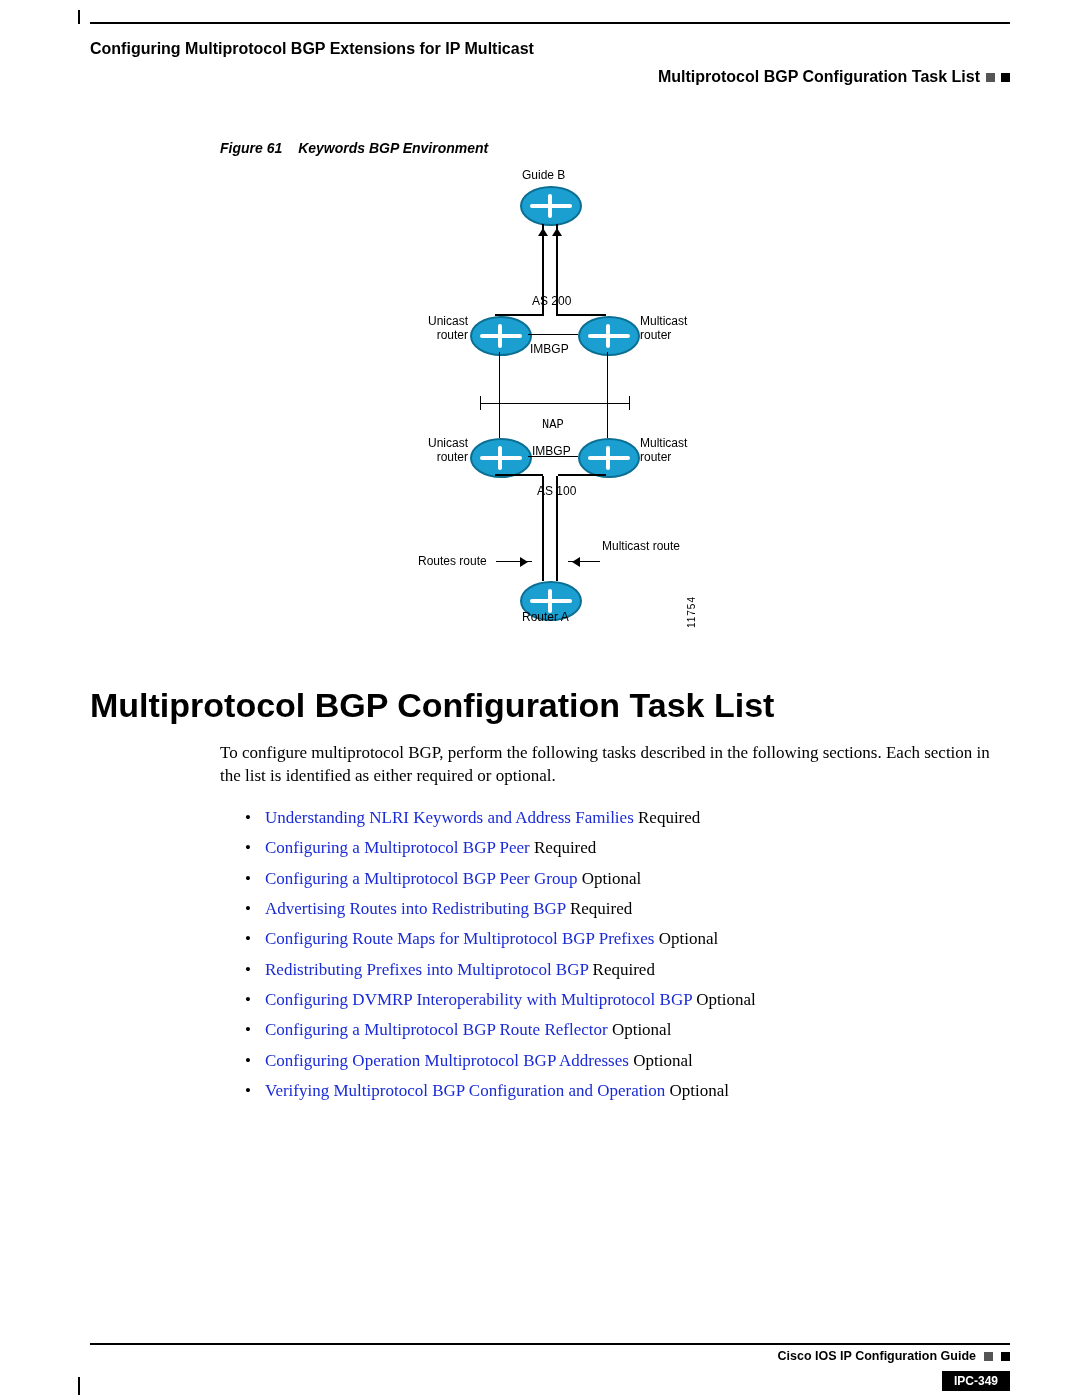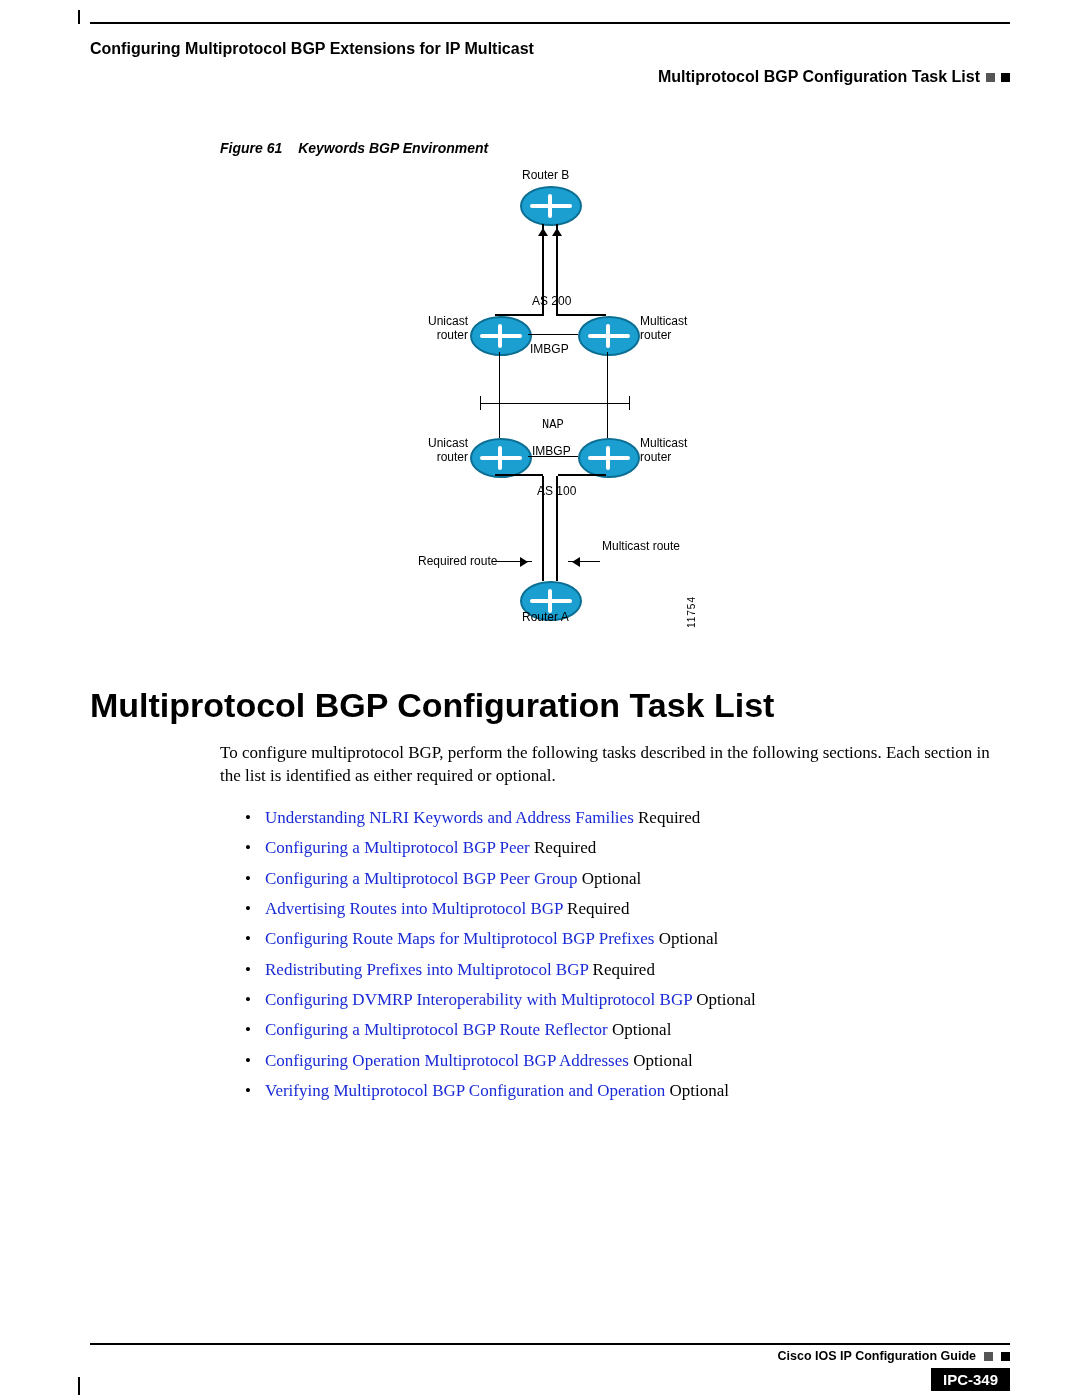--- a/index.html
+++ b/index.html
@@ -130,21 +130,21 @@
     gap: 8px;
   }
   .pagenum {
     position: absolute;
     right: 70px;
     bottom: 6px;
     background: #000;
     color: #fff;
     font-family: Helvetica, Arial, sans-serif;
     font-weight: bold;
-    font-size: 15px;
+    font-size: 12px;
     padding: 3px 12px;
   }
   .crop-bot {
     position: absolute;
     bottom: 2px;
     left: 78px;
     width: 2px;
     height: 18px;
     background: #000;
   }
@@ -191,21 +191,21 @@
   </div>
 
   <div class="figure-caption">
     <span class="num">Figure 61</span>
     <span>Keywords BGP Environment</span>
   </div>
 
   <div class="figure-area">
 
     <div class="router" style="left:230px; top:20px;"></div>
-    <div class="lbl" style="left:232px; top:2px;">Router B</div>
+    <div class="lbl" style="left:232px; top:2px;">Guide B</div>
 
     <div class="router" style="left:180px; top:150px;"></div>
     <div class="router" style="left:288px; top:150px;"></div>
     <div class="lbl" style="left:130px; top:148px; text-align:right; width:48px; white-space:pre;">Unicast
 router</div>
     <div class="lbl" style="left:350px; top:148px; white-space:pre;">Multicast
 router</div>
     <div class="lbl" style="left:242px; top:128px;">AS 200</div>
     <div class="lbl" style="left:240px; top:176px;">IMBGP</div>
 
@@ -235,37 +235,37 @@
     <div class="thin arrow-up" style="left:252px; top:58px; width:2px; height:92px;"></div>
     <div class="thin arrow-up" style="left:266px; top:58px; width:2px; height:92px;"></div>
     <div class="thin" style="left:205px; top:148px; width:48px; height:2px;"></div>
     <div class="thin" style="left:268px; top:148px; width:48px; height:2px;"></div>
 
     <div class="thin" style="left:252px; top:310px; width:2px; height:105px;"></div>
     <div class="thin" style="left:266px; top:310px; width:2px; height:105px;"></div>
     <div class="thin" style="left:205px; top:308px; width:48px; height:2px;"></div>
     <div class="thin" style="left:268px; top:308px; width:48px; height:2px;"></div>
 
-    <div class="lbl" style="left:128px; top:388px;">Required route</div>
+    <div class="lbl" style="left:128px; top:388px;">Routes route</div>
     <div class="thin arrow-right" style="left:206px; top:395px; width:36px; height:1px;"></div>
     <div class="lbl" style="left:312px; top:373px;">Multicast route</div>
     <div class="thin arrow-left" style="left:278px; top:395px; width:32px; height:1px;"></div>
 
     <div class="sideways" style="left:396px; top:430px;">11754</div>
   </div>
 
   <h1 class="sect">Multiprotocol BGP Configuration Task List</h1>
 
   <p class="body-text">To configure multiprotocol BGP, perform the following tasks described in the following sections. Each section in the list is identified as either required or optional.</p>
 
   <ul class="tasks">
     <li><span class="xref">Understanding NLRI Keywords and Address Families</span><span> Required</span></li>
     <li><span class="xref">Configuring a Multiprotocol BGP Peer</span><span> Required</span></li>
     <li><span class="xref">Configuring a Multiprotocol BGP Peer Group</span><span> Optional</span></li>
-    <li><span class="xref">Advertising Routes into Multiprotocol BGP</span><span> Required</span></li>
+    <li><span class="xref">Advertising Routes into Redistributing BGP</span><span> Required</span></li>
     <li><span class="xref">Configuring Route Maps for Multiprotocol BGP Prefixes</span><span> Optional</span></li>
     <li><span class="xref">Redistributing Prefixes into Multiprotocol BGP</span><span> Required</span></li>
     <li><span class="xref">Configuring DVMRP Interoperability with Multiprotocol BGP</span><span> Optional</span></li>
     <li><span class="xref">Configuring a Multiprotocol BGP Route Reflector</span><span> Optional</span></li>
     <li><span class="xref">Configuring Operation Multiprotocol BGP Addresses</span><span> Optional</span></li>
     <li><span class="xref">Verifying Multiprotocol BGP Configuration and Operation</span><span> Optional</span></li>
   </ul>
 
   <div class="footer">
     <span>Cisco IOS IP Configuration Guide</span>

